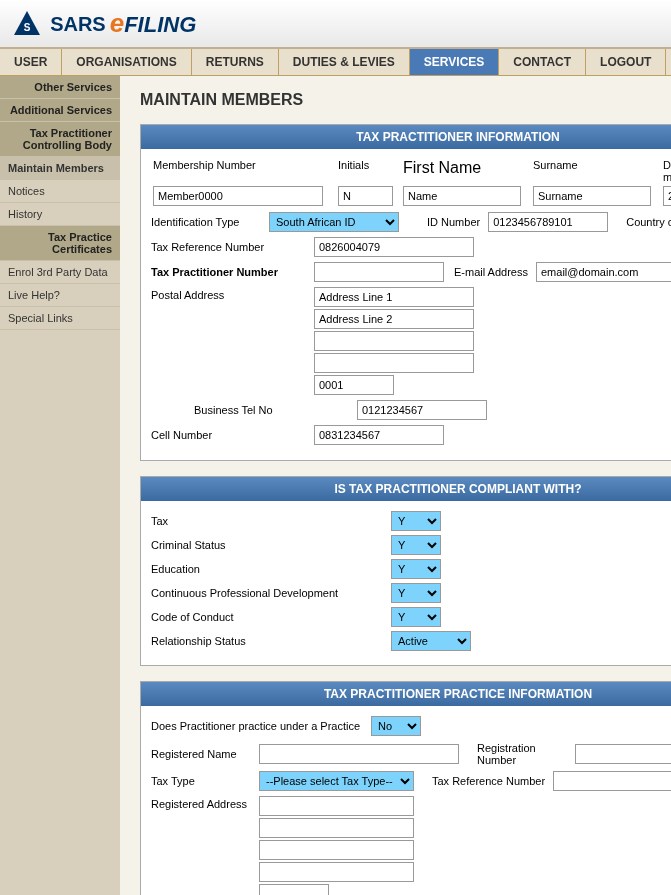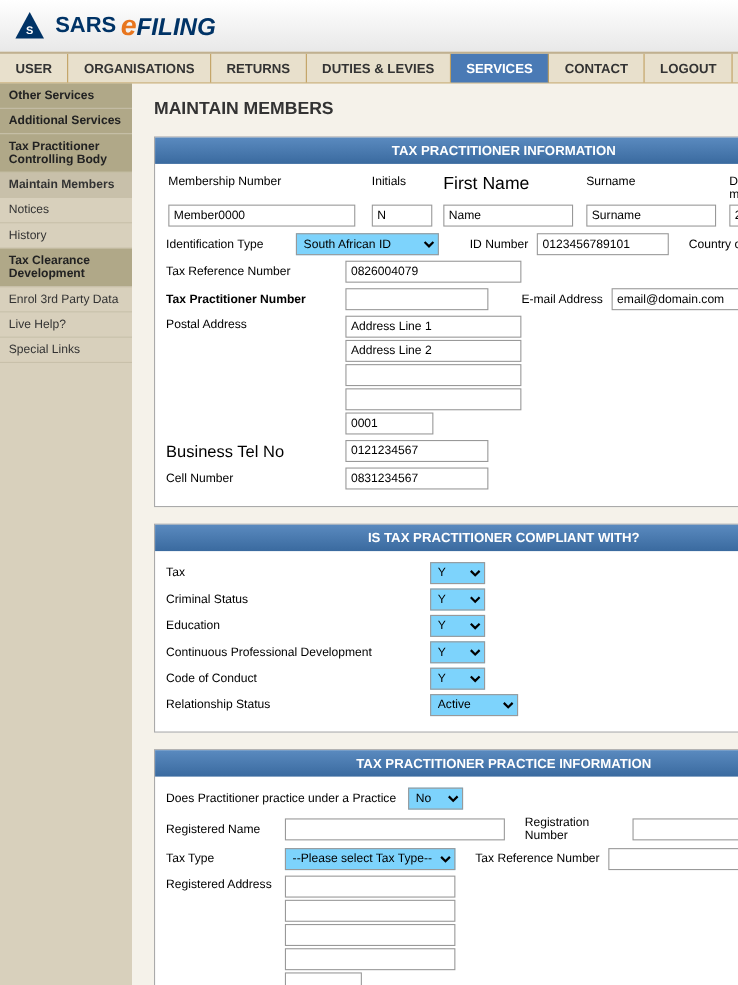--- a/index.html
+++ b/index.html
@@ -16,21 +16,21 @@
     .top-nav { background: #e8e0cc; display: flex; padding: 0; border-bottom: 1px solid #c0a060; }
     .top-nav-item { padding: 6px 14px; font-size: 12px; color: #333; cursor: pointer; border-right: 1px solid #c0a060; font-weight: bold; }
     .top-nav-item.active { background: #4a7ab5; color: white; }
 
     
     .main-layout { display: flex; min-height: 800px; }
 
     
     .sidebar { width: 120px; background: #d8d0bc; padding: 0; flex-shrink: 0; }
     .sidebar-item { padding: 5px 8px; font-size: 11px; color: #333; cursor: pointer; border-bottom: 1px solid #c8c0aa; }
-    .sidebar-item.section-header { background: #b0a888; font-weight: bold; color: #222; }
+    .sidebar-item.section-header { background: #b0a888; font-weight: bold; color: #222; text-align: right; }
     .sidebar-item.active-item { background: #c8c0aa; font-weight: bold; }
 
     
     .content { flex: 1; padding: 15px 20px; background: #f5f2ea; }
     .page-title { font-size: 16px; font-weight: bold; color: #333; margin-bottom: 15px; }
 
     
     .section-box { border: 1px solid #aaa; margin-bottom: 15px; background: white; }
     .section-header-bar { background: linear-gradient(to bottom, #5a8abf, #3a6a9f); color: white; text-align: center; padding: 5px; font-size: 12px; font-weight: bold; }
 
@@ -69,21 +69,21 @@
 
 <div class="main-layout">
 
   <div class="sidebar">
     <div class="sidebar-item section-header">Other Services</div>
     <div class="sidebar-item section-header">Additional Services</div>
     <div class="sidebar-item section-header">Tax Practitioner Controlling Body</div>
     <div class="sidebar-item active-item">Maintain Members</div>
     <div class="sidebar-item">Notices</div>
     <div class="sidebar-item">History</div>
-    <div class="sidebar-item section-header">Tax Clearance Development</div>
+    <div class="sidebar-item section-header">Tax Practice Certificates</div>
     <div class="sidebar-item">Enrol 3rd Party Data</div>
     <div class="sidebar-item">Live Help?</div>
     <div class="sidebar-item">Special Links</div>
   </div>
 
   <div class="content">
     <div class="page-title">MAINTAIN MEMBERS</div>
 
     <div class="section-box">
       <div class="section-header-bar">TAX PRACTITIONER INFORMATION</div>
@@ -128,37 +128,37 @@
         </div>
 
         <div style="display:flex; align-items:center; margin-bottom:5px; gap:8px;">
           <div style="width:155px; font-size:11px;">Tax Reference Number</div>
           <input class="form-input" style="width: 160px;" type="text" value="0826004079">
         </div>
 
         <div style="display:flex; align-items:center; margin-bottom:5px; gap:8px;">
           <div style="width:155px; font-size:11px;font-weight:bold;">Tax Practitioner Number</div>
           <input class="form-input" style="width: 130px;" type="text">
-          <div style="font-size:11px; margin-left:22px;">E-mail Address</div>
+          <div style="font-size:11px; margin-left:2px;">E-mail Address</div>
           <input class="form-input" style="width: 140px;" type="text" value="email@domain.com">
         </div>
 
         <div style="display:flex; align-items:flex-start; margin-bottom:5px; gap:8px;">
           <div style="width:155px; font-size:11px; padding-top:2px;">Postal Address</div>
           <div style="display:flex; flex-direction:column; gap:2px;">
             <input class="form-input" style="width: 160px;" type="text" value="Address Line 1">
             <input class="form-input" style="width: 160px;" type="text" value="Address Line 2">
             <input class="form-input" style="width: 160px;" type="text">
             <input class="form-input" style="width: 160px;" type="text">
             <input class="form-input" style="width: 80px;" type="text" value="0001">
           </div>
         </div>
 
         <div style="display:flex; align-items:center; margin-bottom:5px; gap:8px;">
-          <div style="width:155px; font-size:15px;">Business Tel No</div>
+          <div style="width:155px; font-size:11px;margin-left:43px;">Business Tel No</div>
           <input class="form-input" style="width: 130px;" type="text" value="0121234567">
         </div>
 
         <div style="display:flex; align-items:center; margin-bottom:5px; gap:8px;">
           <div style="width:155px; font-size:11px;">Cell Number</div>
           <input class="form-input" style="width: 130px;" type="text" value="0831234567">
         </div>
 
       </div>
     </div>

